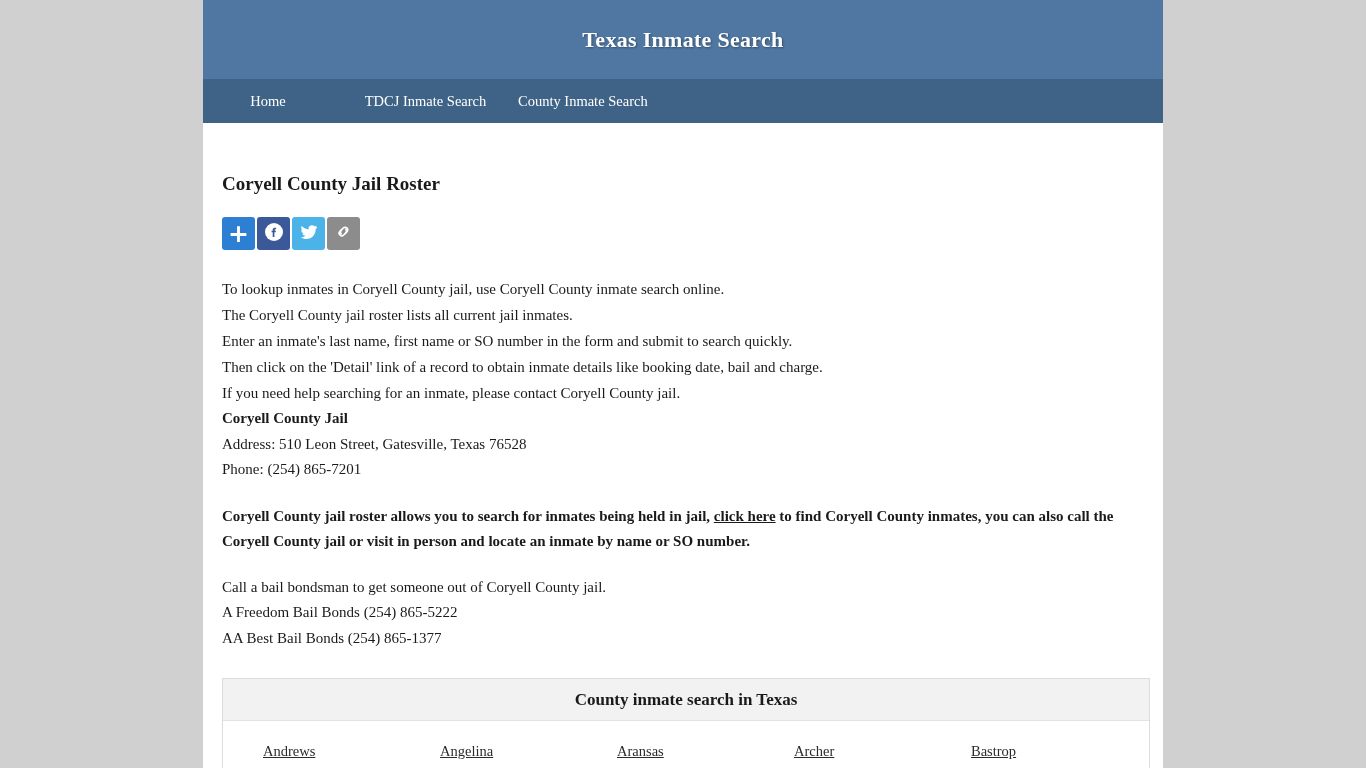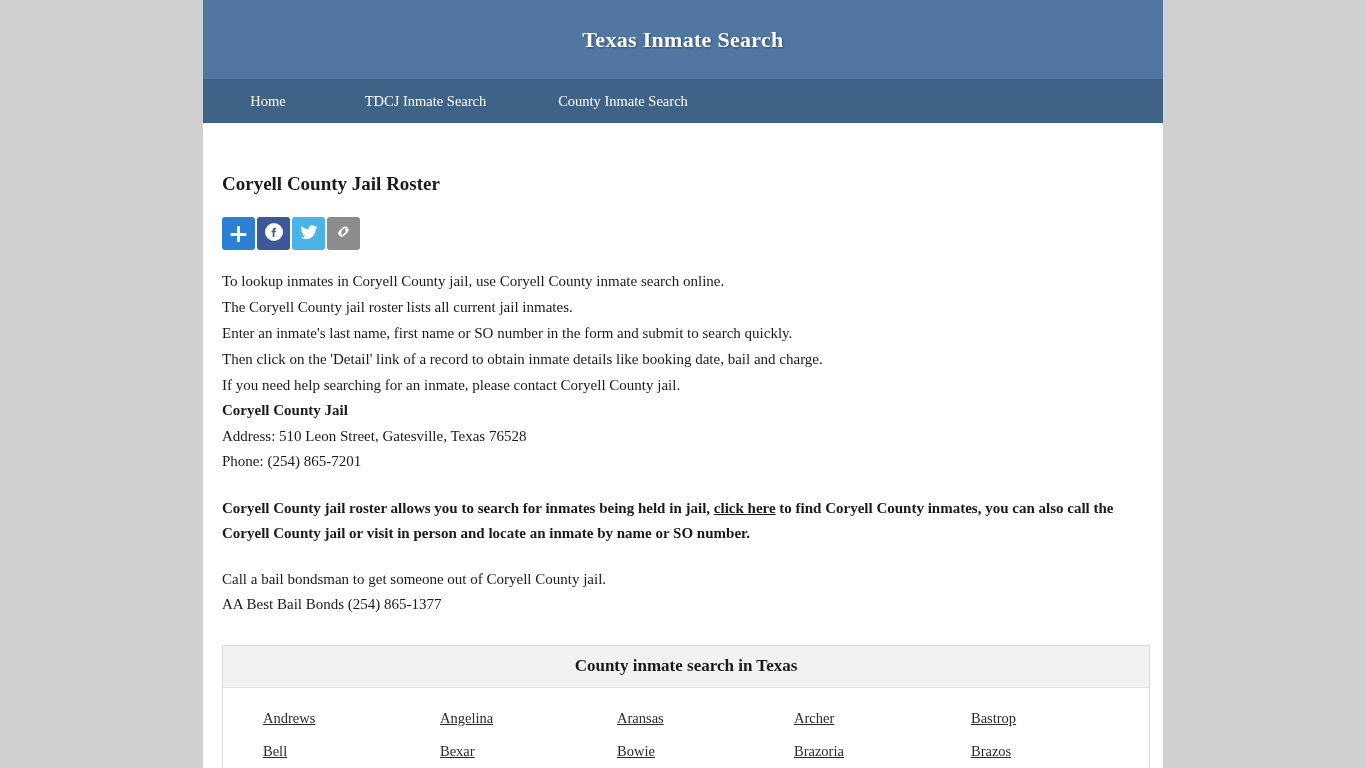--- a/index.html
+++ b/index.html
@@ -42,21 +42,21 @@
     box-sizing: border-box;
   }
   .nav a {
     color: #ffffff;
     text-decoration: none;
     font-size: 14.5px;
     display: inline-block;
   }
   .nav-item-0 { width: 130px; text-align: center; }
   .nav-item-1 { width: 185px; text-align: center; }
-  .nav-item-2 { width: 210px; text-align: center; }
+  .nav-item-2 { width: 210px; text-align: left; }
 
   .content {
     padding: 22px 19px 0 19px;
   }
   h1.page-title {
     font-size: 19px;
     margin: 28px 0 0 0;
     color: #1a1a1a;
     font-weight: bold;
   }
@@ -80,21 +80,21 @@
   }
   .sb-addthis { background: #2d7fd4; font-size: 25px; font-weight: bold; }
   .sb-facebook { background: #3b5998; }
   .sb-twitter { background: #4cb3e8; }
   .sb-link { background: #8c8c8c; }
   .share-glyph {
     font-family: "DejaVu Sans", sans-serif;
   }
 
   .para-block {
-    margin-top: 18px;
+    margin-top: 26px;
     font-size: 15px;
     line-height: 26px;
     color: #1a1a1a;
   }
   .jail-block {
     font-size: 15px;
     line-height: 25.5px;
     color: #1a1a1a;
   }
   .jail-block .bold { font-weight: bold; }
@@ -212,20 +212,21 @@
       <div>Address: 510 Leon Street, Gatesville, Texas 76528</div>
       <div>Phone: (254) 865-7201</div>
     </div>
 
     <div class="roster-para">
       <span>Coryell County jail roster allows you to search for inmates being held in jail, </span><a href="#">click here</a><span> to find Coryell County inmates, you can also call the Coryell County jail or visit in person and locate an inmate by name or SO number.</span>
     </div>
 
     <div class="bail-block">
       <div>Call a bail bondsman to get someone out of Coryell County jail.</div>
+      <div>A Freedom Bail Bonds (254) 865-5222</div>
       <div>AA Best Bail Bonds (254) 865-1377</div>
     </div>
 
     <div class="county-table">
       <div class="county-table-head">
         <span>County inmate search in Texas</span>
       </div>
       <div class="county-grid">
         <div class="county-row">
           <div class="county-cell"><a href="#">Andrews</a></div>

